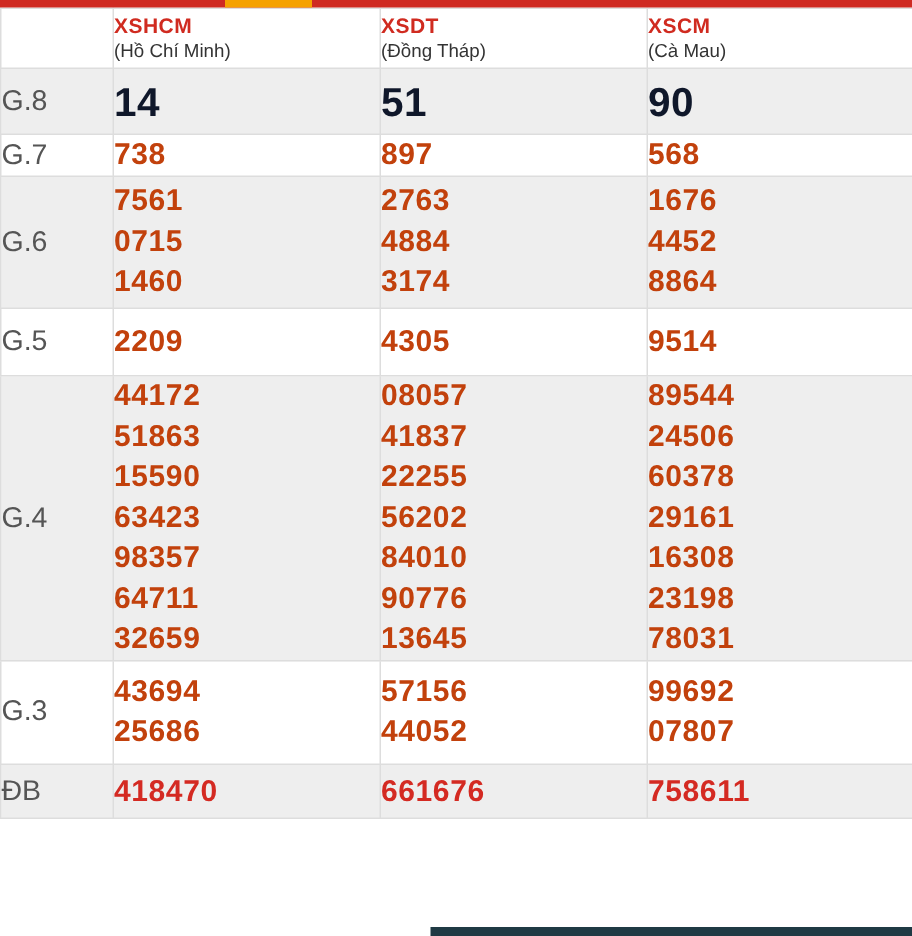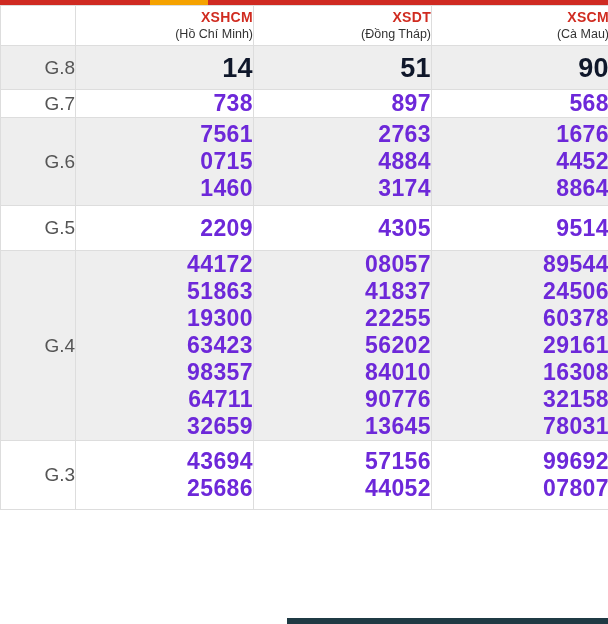--- a/index.html
+++ b/index.html
@@ -41,21 +41,21 @@
   
   #results-table {
     position: absolute;
     top: 5px; left: 0;
     width: 608px;
     border-collapse: collapse;
     table-layout: fixed;
   }
   #results-table td, #results-table th {
     border: 1px solid #dddddd;
-    text-align: right;
+    text-align: left;
     vertical-align: middle;
     padding: 0;
   }
   col.c-label { width: 75px; }
   col.c-prov  { width: 178px; }
 
   
   .hdr-row { height: 40px; background: #ffffff; }
   .prov-code {
     display: block;
@@ -75,23 +75,23 @@
 
   
   .lbl {
     color: #555555;
     font-size: 19px;
     font-weight: normal;
   }
 
   
   .nums {
-    color: #6d28d9;
+    color: #c2410c;
     font-weight: bold;
-    font-size: 23px;
+    font-size: 20px;
     line-height: 27px;
     letter-spacing: .4px;
   }
   .nums span { display: block; }
 
   
   .row-shade td { background: #eeeeee; }
   .row-plain td { background: #ffffff; }
 
   
@@ -193,56 +193,68 @@
         </td>
         <td class="nums">
           <span>9514</span>
         </td>
       </tr>
       <tr class="row-shade h-g4 ">
         <td class="lbl">G.4</td>
         <td class="nums">
           <span>44172</span>
           <span>51863</span>
-          <span>19300</span>
+          <span>15590</span>
           <span>63423</span>
           <span>98357</span>
           <span>64711</span>
           <span>32659</span>
         </td>
         <td class="nums">
           <span>08057</span>
           <span>41837</span>
           <span>22255</span>
           <span>56202</span>
           <span>84010</span>
           <span>90776</span>
           <span>13645</span>
         </td>
         <td class="nums">
           <span>89544</span>
           <span>24506</span>
           <span>60378</span>
           <span>29161</span>
           <span>16308</span>
-          <span>32158</span>
+          <span>23198</span>
           <span>78031</span>
         </td>
       </tr>
       <tr class="row-plain h-g3 ">
         <td class="lbl">G.3</td>
         <td class="nums">
           <span>43694</span>
           <span>25686</span>
         </td>
         <td class="nums">
           <span>57156</span>
           <span>44052</span>
         </td>
         <td class="nums">
           <span>99692</span>
           <span>07807</span>
         </td>
       </tr>
+      <tr class="row-shade h-db db">
+        <td class="lbl">ĐB</td>
+        <td class="nums">
+          <span>418470</span>
+        </td>
+        <td class="nums">
+          <span>661676</span>
+        </td>
+        <td class="nums">
+          <span>758611</span>
+        </td>
+      </tr>
     </tbody>
 </table>
 
 <div id="bottom-bar"></div>
 
 </body></html>

